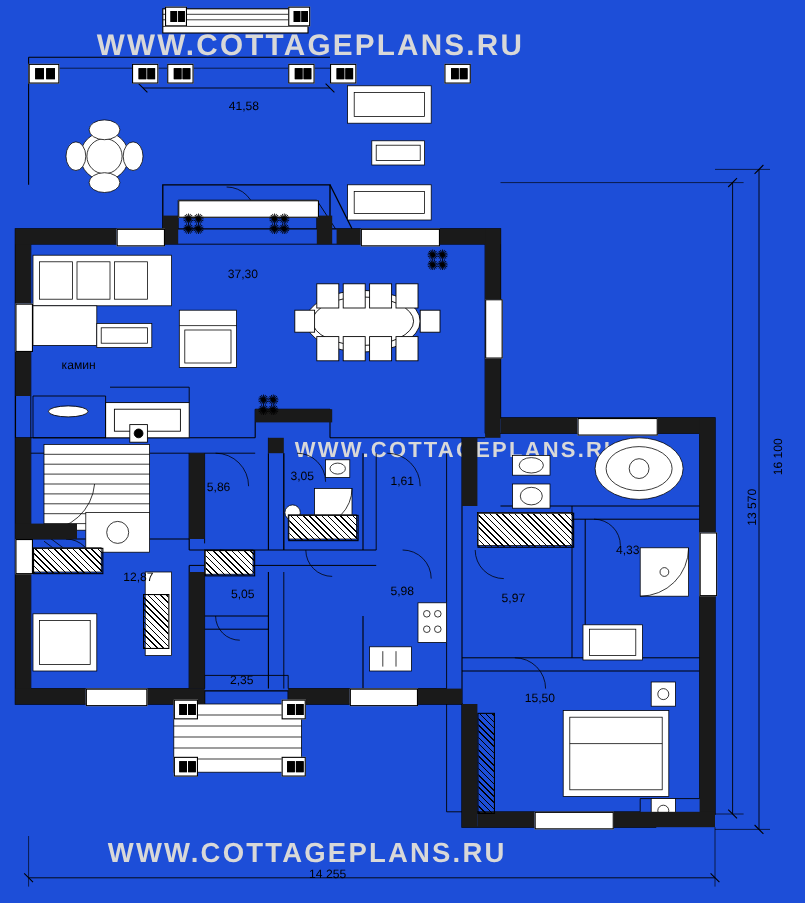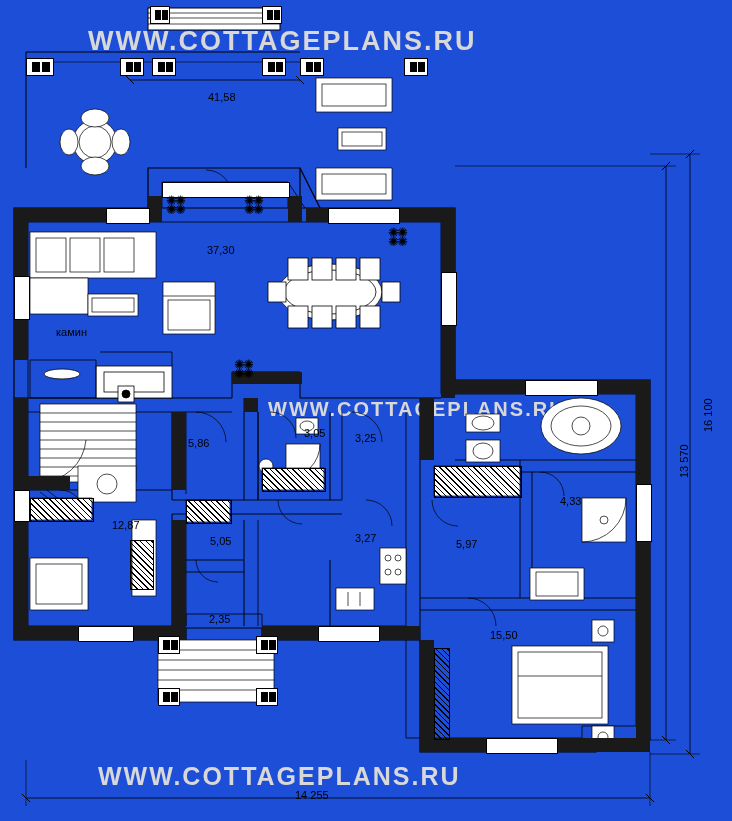--- a/index.html
+++ b/index.html
@@ -394,30 +394,30 @@
 ✺✺</div>
   <div class="tree" style="left:244px; top:196px;">✺✺
 ✺✺</div>
   <div class="tree" style="left:388px; top:228px;">✺✺
 ✺✺</div>
   <div class="tree" style="left:234px; top:360px;">✺✺
 ✺✺</div>
 
   <div class="lbl" style="left:207px; top:244px;">37,30</div>
   <div class="lbl" style="left:188px; top:437px;">5,86</div>
-  <div class="lbl" style="left:264px; top:427px;margin-left:40px;">3,05</div>
-  <div class="lbl" style="left:355px; top:432px;">3,25</div>
+  <div class="lbl" style="left:264px; top:427px;">3,05</div>
+  <div class="lbl" style="left:355px; top:432px;">1,61</div>
   <div class="lbl" style="left:112px; top:519px;">12,87</div>
   <div class="lbl" style="left:210px; top:535px;">5,05</div>
-  <div class="lbl" style="left:355px; top:532px;">3,27</div>
+  <div class="lbl" style="left:355px; top:532px;">5,98</div>
   <div class="lbl" style="left:209px; top:613px;">2,35</div>
   <div class="lbl" style="left:560px; top:495px;">4,33</div>
   <div class="lbl" style="left:456px; top:538px;">5,97</div>
-  <div class="lbl" style="left:490px; top:629px;">15,50</div>
+  <div class="lbl" style="left:477px; top:629px;">15,50</div>
 
   <div class="lbl" style="left:56px; top:326px;">камин</div>
 
   <div class="dim-text" style="left:208px; top:91px;">41,58</div>
-  <div class="dim-text" style="left:295px; top:789px;">14 255</div>
+  <div class="dim-text" style="left:281px; top:789px;">14 255</div>
   <div class="dim-text dim-vert" style="left:702px; top:432px;">16 100</div>
   <div class="dim-text dim-vert" style="left:678px; top:478px;">13 570</div>
 
 </div>
 
 </body></html>

